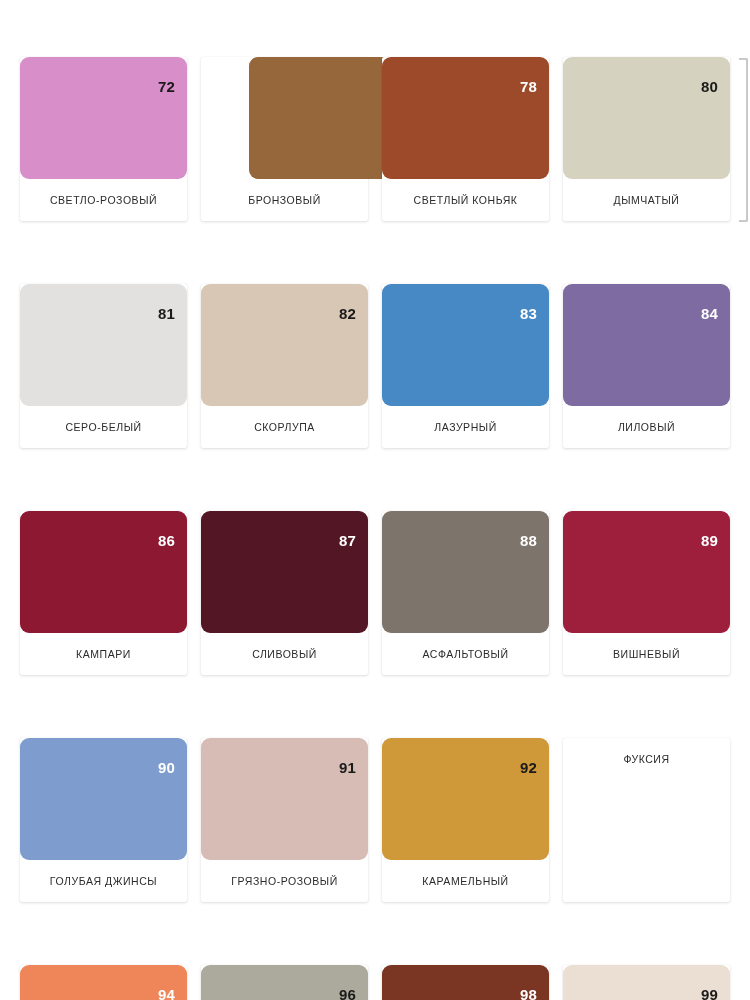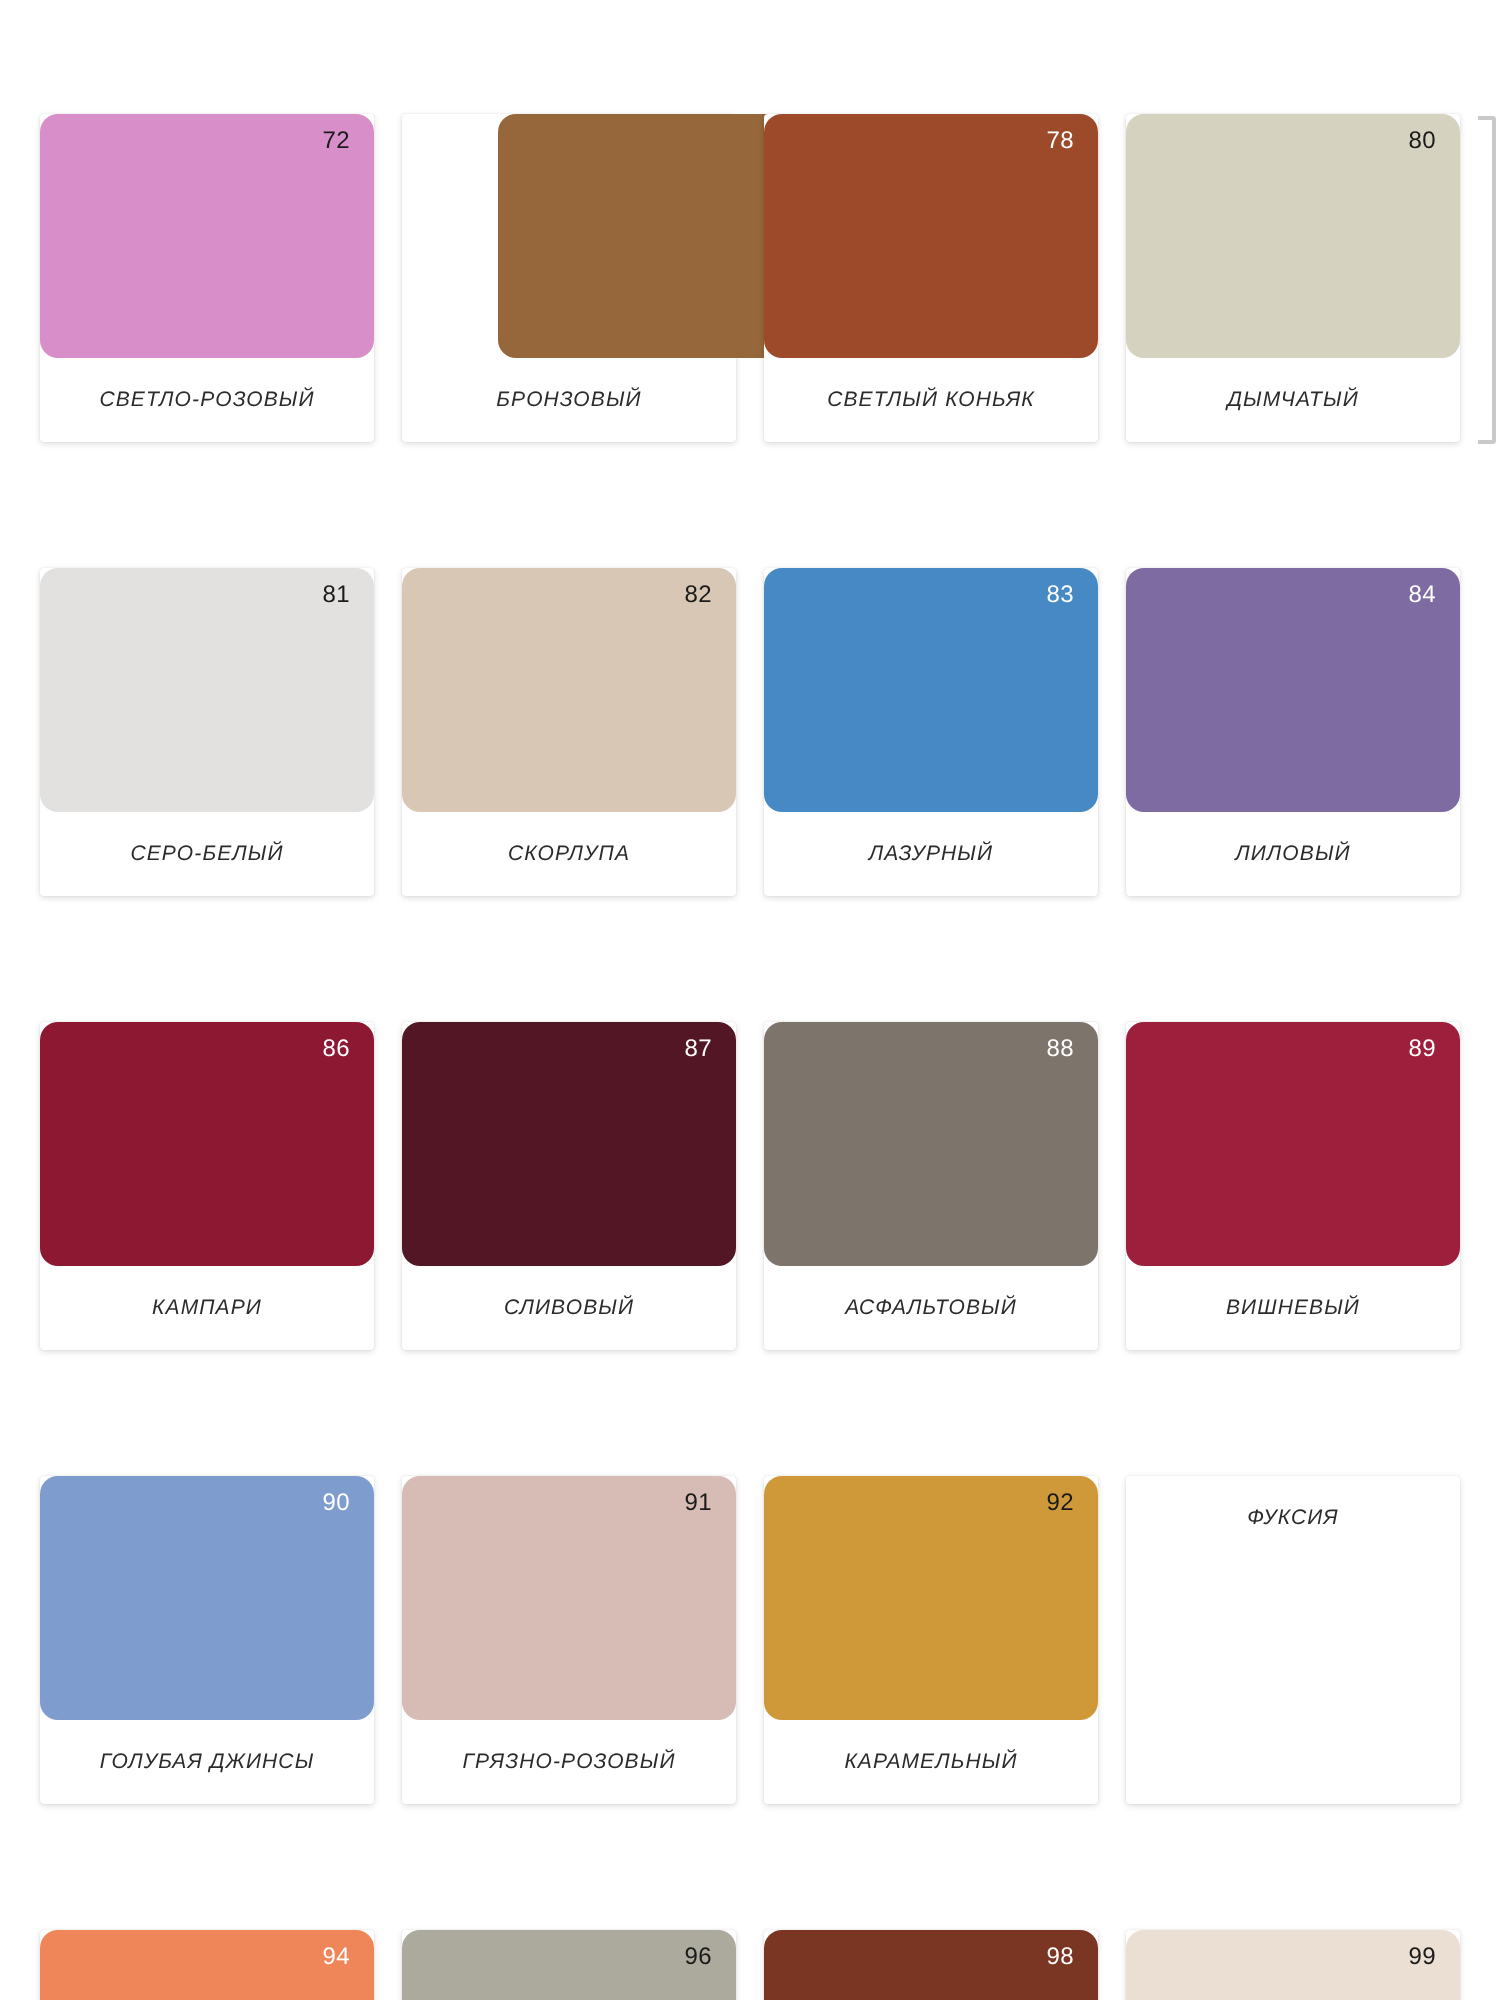--- a/index.html
+++ b/index.html
@@ -56,42 +56,41 @@
   .swatch-chip {
     position: relative;
     width: 167px;
     height: 122px;
     border-radius: 9px;
     overflow: hidden;
   }
 
   .swatch-number {
     position: absolute;
-    top: 7px;
+    top: 22px;
     right: 12px;
-    font-size: 12px;
-    font-weight: normal;
+    font-size: 15px;
+    font-weight: bold;
     letter-spacing: 0.2px;
     line-height: 1;
     color: #1a1a1a;
   }
   .swatch-number.light-text { color: #ffffff; }
 
   .swatch-label {
     height: 42px;
     display: flex;
     align-items: center;
     justify-content: center;
     text-align: center;
     padding: 0 4px;
     font-size: 10.5px;
     letter-spacing: 0.55px;
     color: #2b2b2b;
     white-space: nowrap;
-    font-style: italic;
   }
 </style>
 </head>
 <body>
 
 <div id="palette-page">
 
   <div id="swatch-grid">
       <div class="swatch-card">
         <div class="swatch-chip" style="background: rgb(215, 142, 201);">

